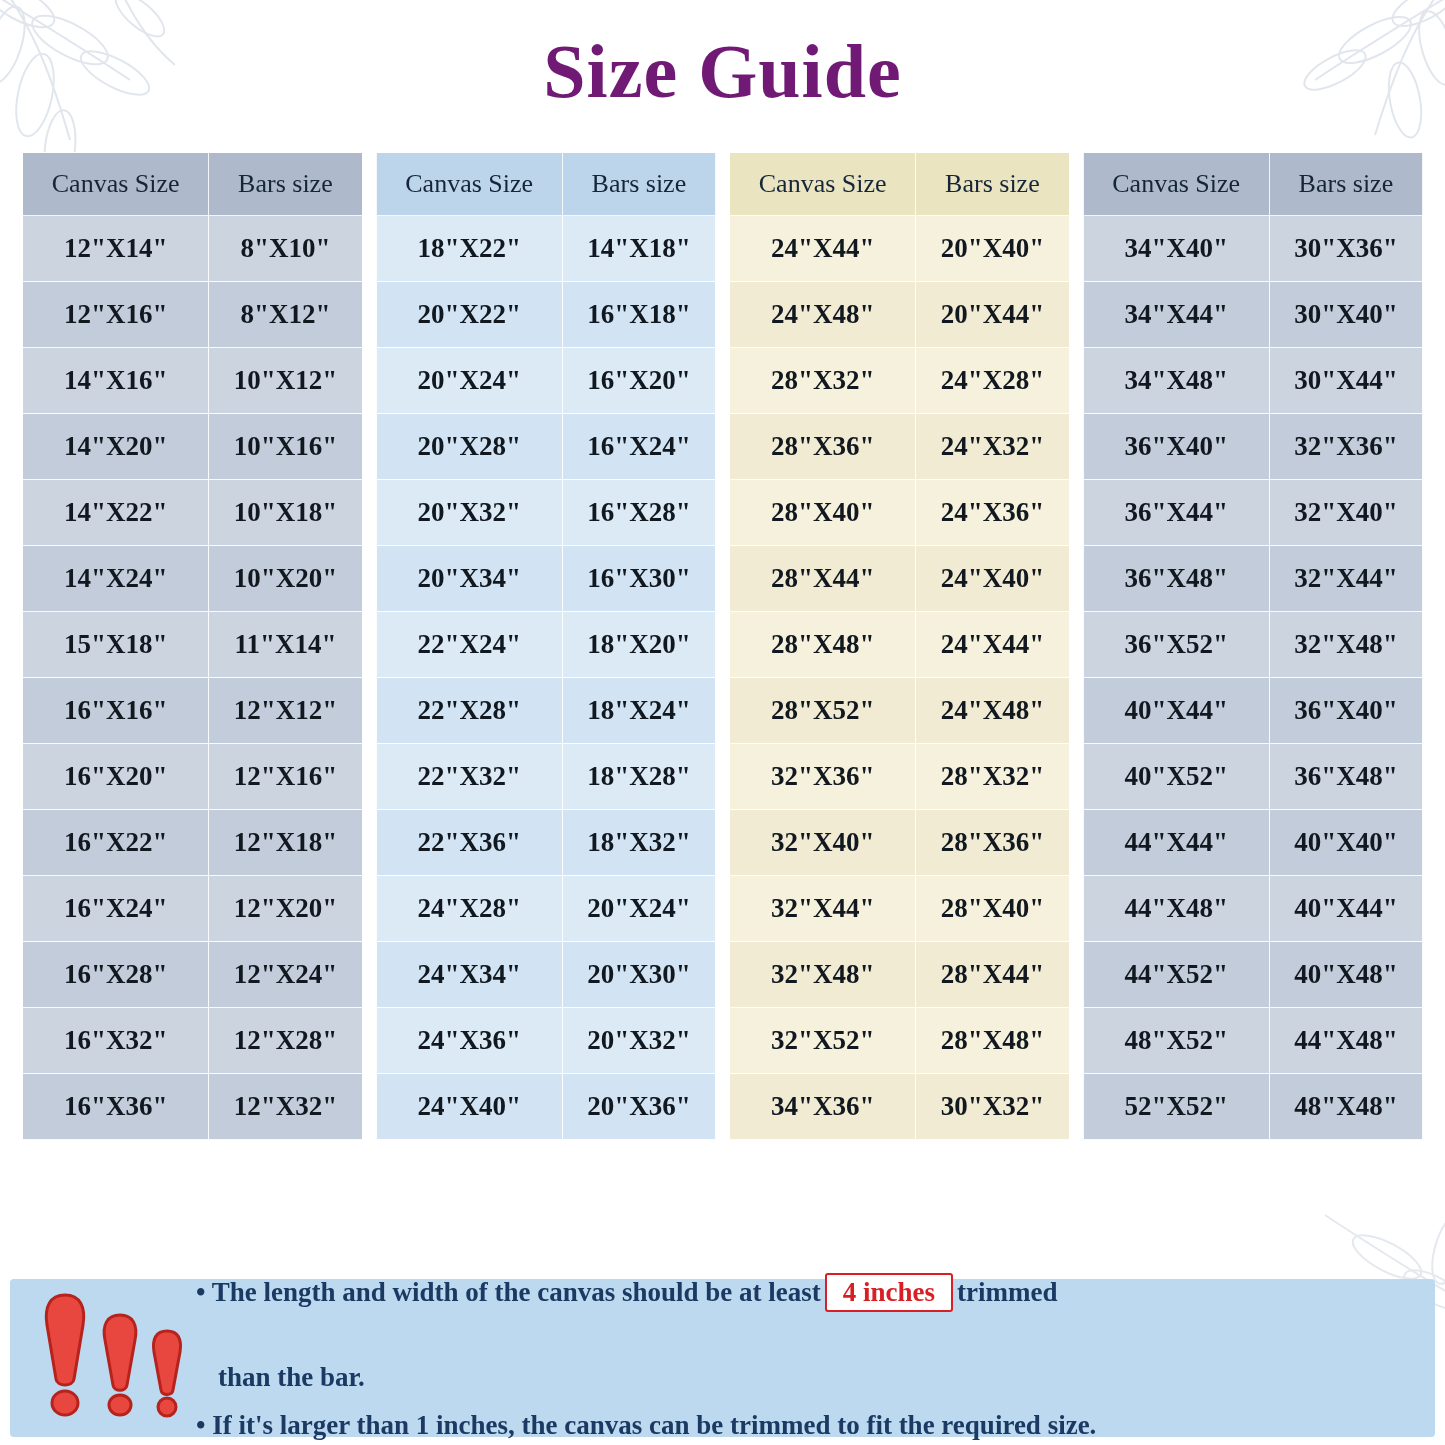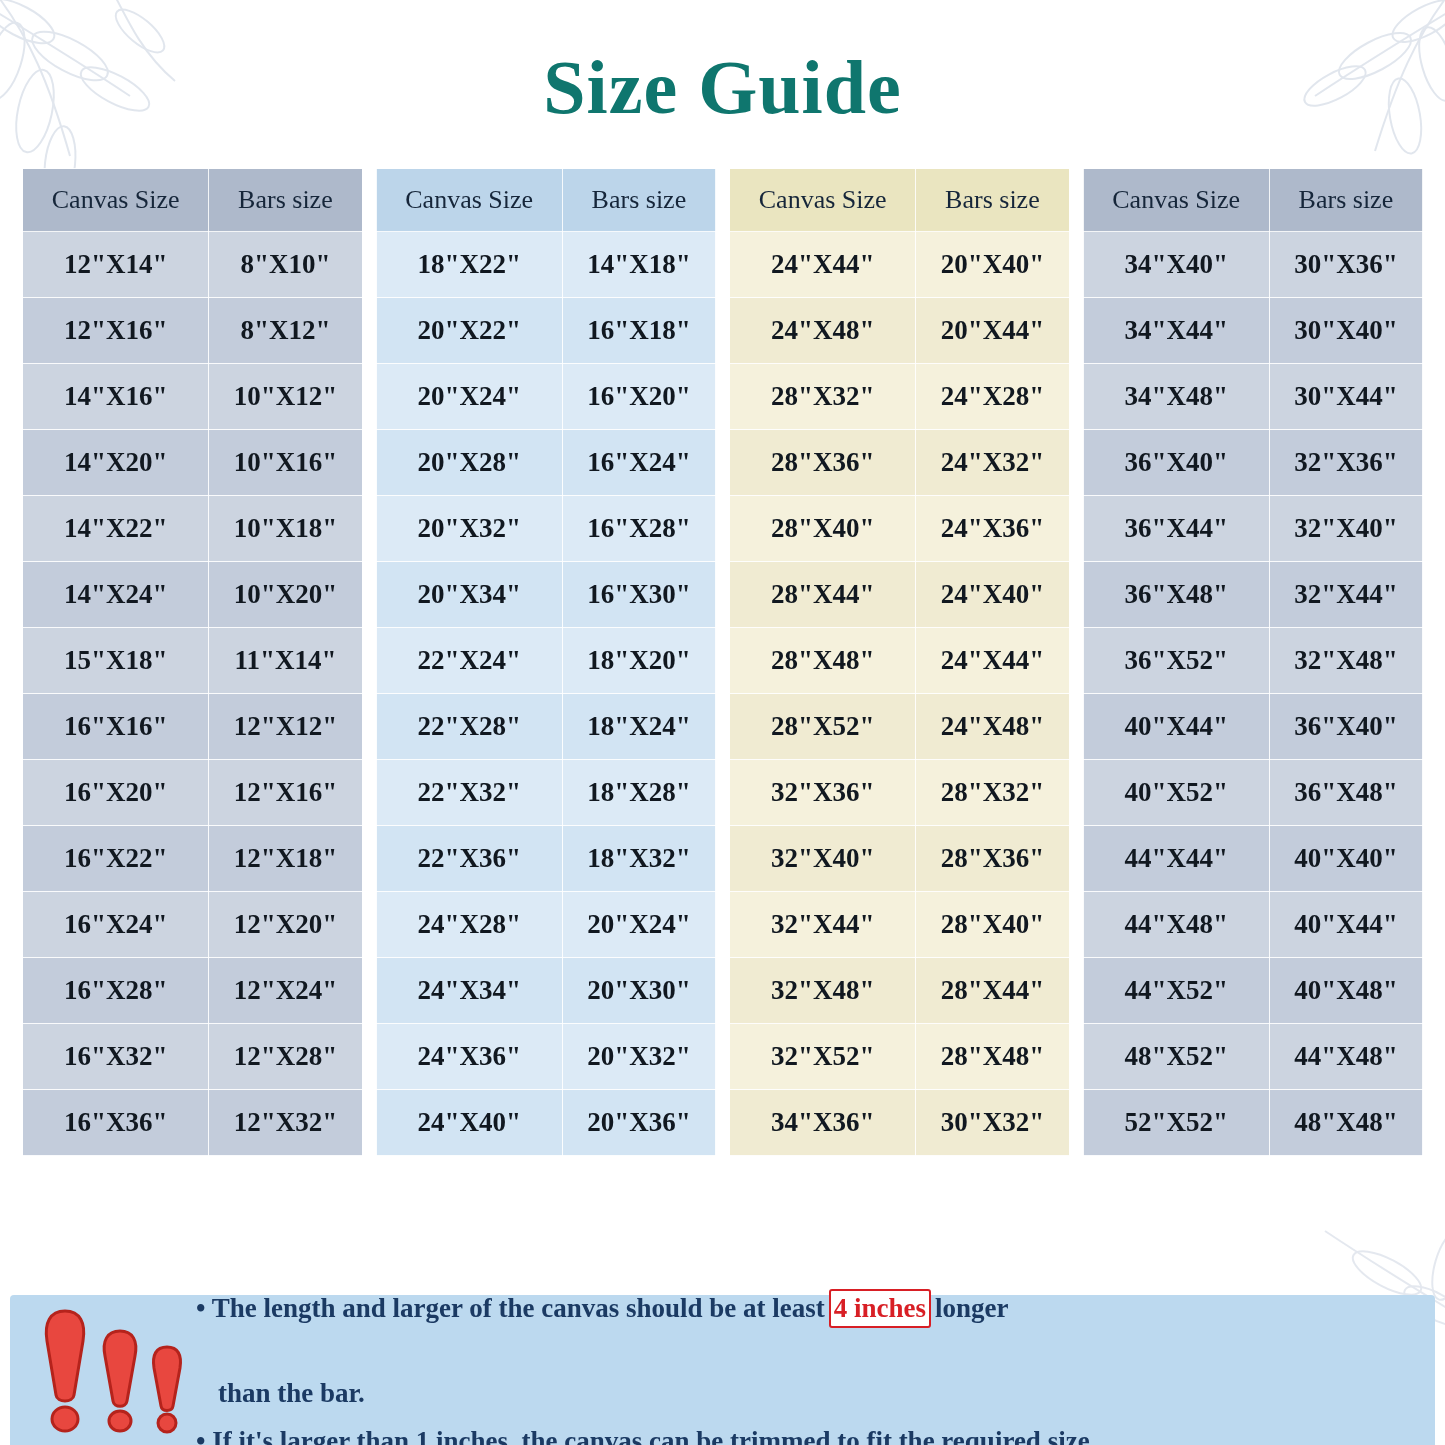--- a/index.html
+++ b/index.html
@@ -27,26 +27,26 @@
 
   .page {
     position: relative;
     width: 1445px;
     height: 1445px;
     box-sizing: border-box;
   }
 
   .title {
     text-align: center;
-    color: #0f766e;
+    color: #701a75;
     font-size: 76px;
     font-weight: bold;
     letter-spacing: 1px;
     padding-top: 28px;
-    margin: 16px;
+    margin: 0;
     font-family: "Liberation Serif", serif;
   }
 
   .tables-wrap {
     position: absolute;
     top: 152px;
     left: 22px;
     right: 22px;
     display: flex;
     justify-content: space-between;
@@ -126,21 +126,21 @@
     font-weight: bold;
     line-height: 1.3;
     font-family: "Liberation Serif", serif;
   }
   .note-line { margin-bottom: 12px; }
   .note-line:last-child { margin-bottom: 0; }
   .hl {
     color: #d81f25;
     background: #ffffff;
     border: 2px solid #d81f25;
-    padding: 0px 3px;
+    padding: 0px 16px;
     border-radius: 3px;
     margin: 0 4px;
     display: inline-block;
   }
   .indent { display: block; padding-left: 22px; margin-top: 48px; }
 </style>
 </head>
 <body>
 
 <div class="page">
@@ -465,20 +465,20 @@
         <path d="M22 4 C 35 4, 40 14, 37 29 L 29 74 C 28 81, 16 81, 15 74 L 7 29 C 4 14, 9 4, 22 4 Z" fill="#e8473f" stroke="#b5231c" stroke-width="3"></path>
         <ellipse cx="22" cy="94" rx="11" ry="10" fill="#e8473f" stroke="#b5231c" stroke-width="3"></ellipse>
       </svg>
       <svg width="38" height="92" viewBox="0 0 38 92">
         <path d="M19 4 C 30 4, 34 12, 32 25 L 25 63 C 24 69, 14 69, 13 63 L 6 25 C 4 12, 8 4, 19 4 Z" fill="#e8473f" stroke="#b5231c" stroke-width="3"></path>
         <ellipse cx="19" cy="80" rx="9" ry="9" fill="#e8473f" stroke="#b5231c" stroke-width="3"></ellipse>
       </svg>
     </div>
     <div class="note-text">
       <div class="note-line">
-        <span>• The length and larger of the canvas should be at least</span><span class="hl">4 inches</span><span>longer</span>
+        <span>• The length and width of the canvas should be at least</span><span class="hl">4 inches</span><span>trimmed</span>
         <span class="indent">than the bar.</span>
       </div>
       <div class="note-line">• If it's larger than 1 inches, the canvas can be trimmed to fit the required size.</div>
     </div>
   </div>
 
 </div>
 
 </body></html>

